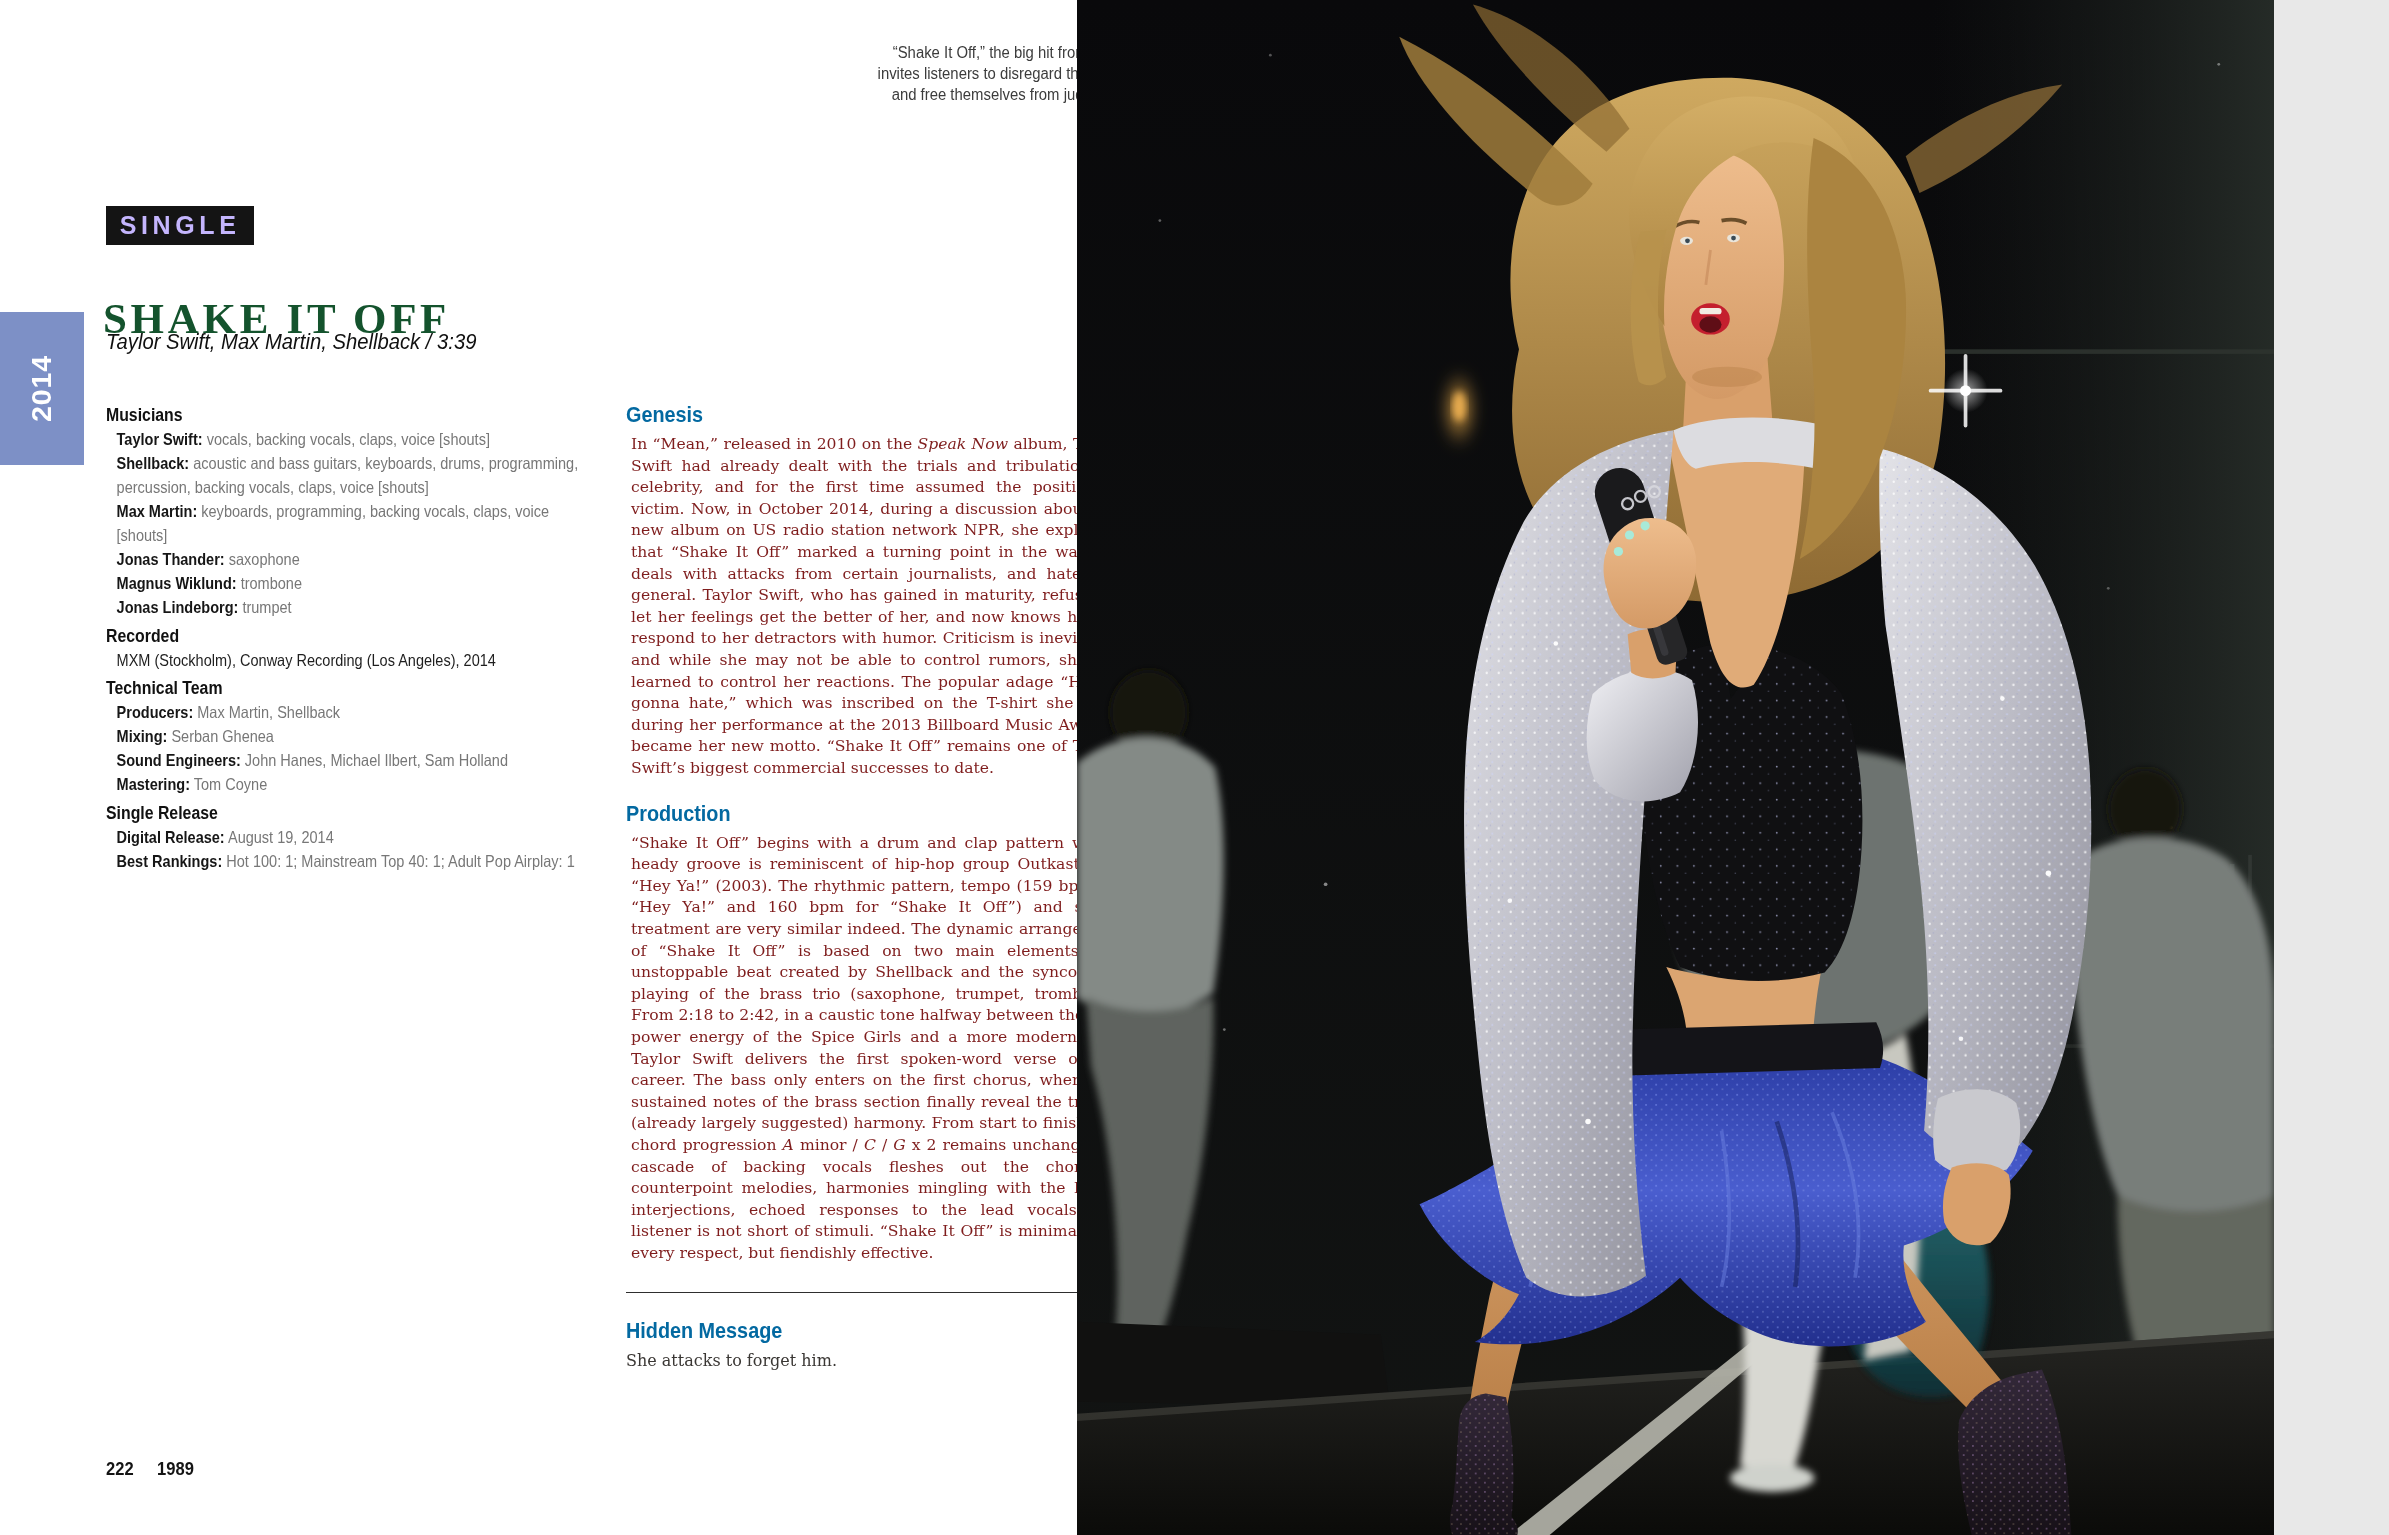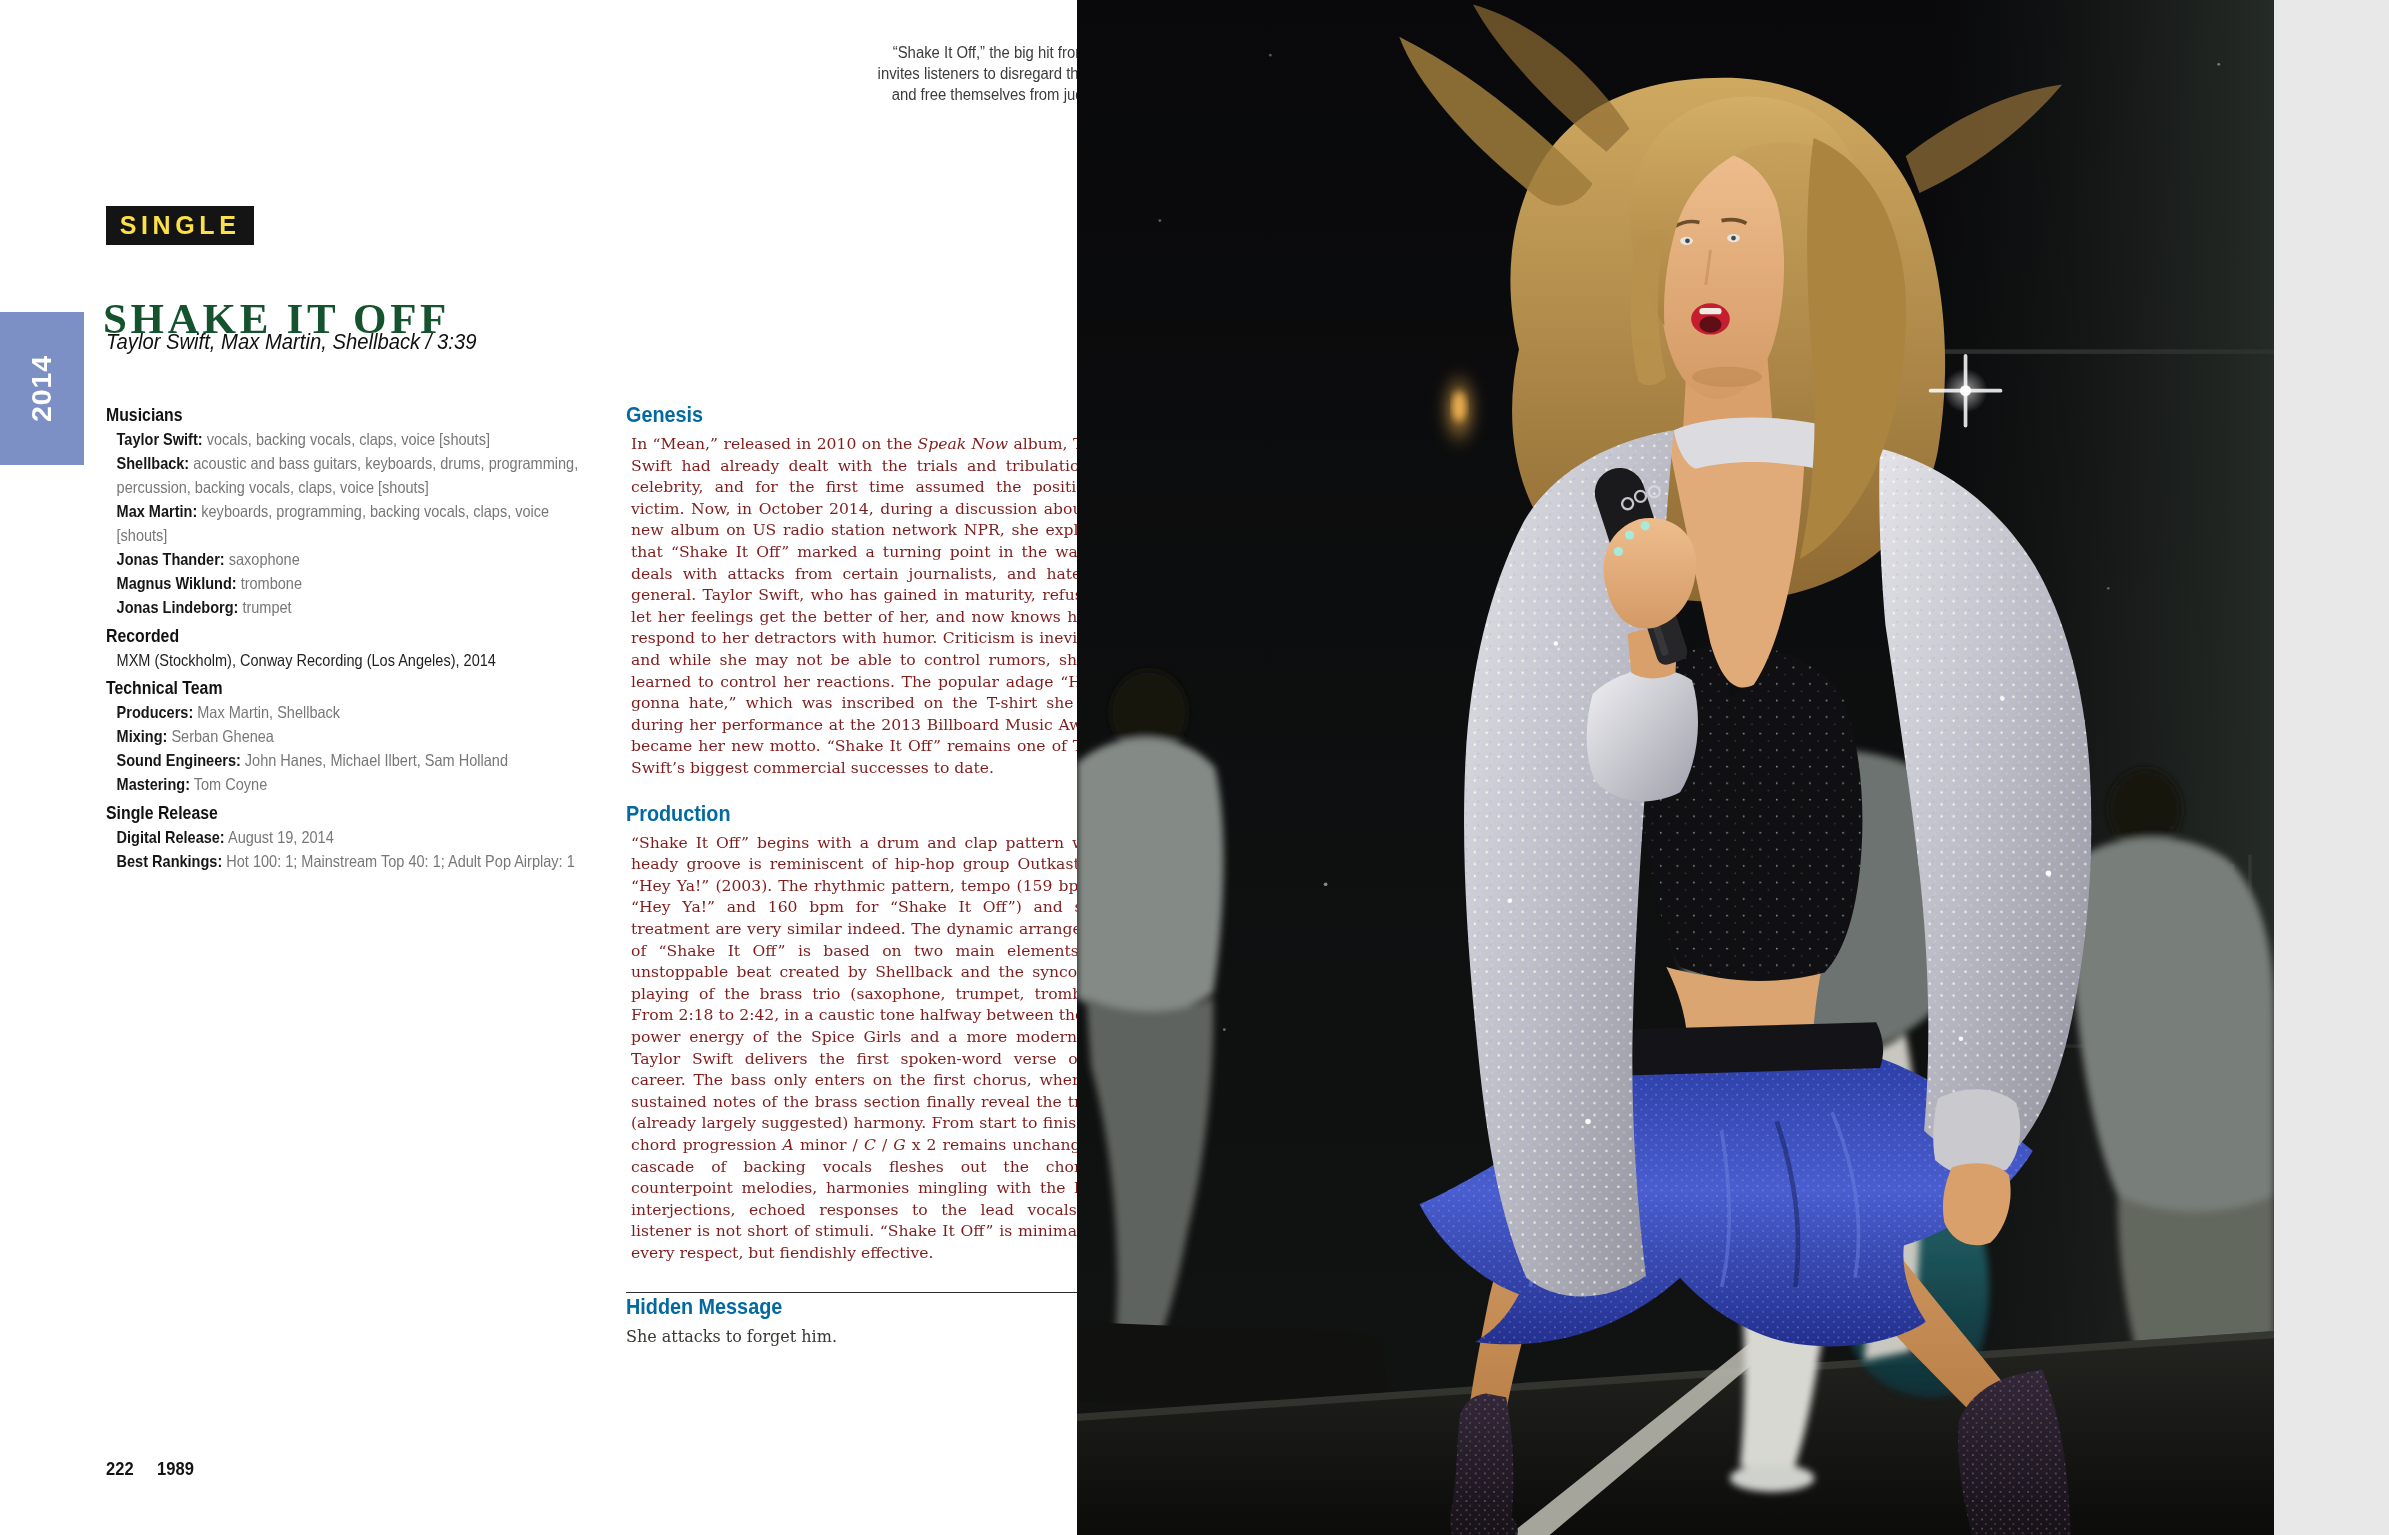--- a/index.html
+++ b/index.html
@@ -6,21 +6,21 @@
   .spread{position:relative;width:2274px;height:1536px;background:#ffffff;overflow:hidden;
           font-family:"Liberation Sans",sans-serif;color:#1a1a1a;}
   
   .caption{position:absolute;left:853px;top:42px;width:276px;text-align:right;
            font-size:16px;line-height:21px;color:#3c3c3c;
            transform:scaleX(.93);transform-origin:100% 0;}
   .caption i{font-style:italic;}
   .year-tab{position:absolute;left:0;top:312px;width:84px;height:153px;background:#7d90c6;
             display:flex;align-items:center;justify-content:center;}
   .year-tab span{transform:rotate(-90deg);color:#fff;font-weight:bold;font-size:28.5px;letter-spacing:0.9px;}
-  .badge{position:absolute;left:106px;top:206px;background:#141414;color:#fde047;font-weight:bold;
+  .badge{position:absolute;left:106px;top:206px;background:#141414;color:#c4b5fd;font-weight:bold;
          font-size:25px;letter-spacing:4.6px;padding:7.4px 13.8px 6.4px;line-height:1;}
   .title{position:absolute;left:103px;top:265px;font-family:"Liberation Serif",serif;
          font-weight:bold;font-size:43px;letter-spacing:3.7px;color:#14532d;}
   .credits{position:absolute;left:106px;top:329px;font-style:italic;font-size:22px;color:#101010;
            transform:scaleX(.92);transform-origin:0 0;white-space:nowrap;}
   
   .col-left{position:absolute;left:106px;top:403px;width:551px;
             transform:scaleX(.88);transform-origin:0 0;}
   .detail-heading{margin:0;font-size:18px;font-weight:bold;color:#111;line-height:24px;}
   .detail-heading.gap{margin-top:4.6px;}
@@ -29,21 +29,21 @@
   .detail-plain{color:#1e1e1e;}
   
   .col-right{position:absolute;left:626px;top:401px;width:501px;}
   .article-heading{margin:0 0 5.5px;font-size:22px;font-weight:bold;color:#0369a1;line-height:27.6px;}
   .article-heading .cond{display:inline-block;transform:scaleX(.9);transform-origin:0 50%;}
   .article p{margin:5px;font-family:"DejaVu Serif",serif;font-size:15.6px;line-height:21.6px;
              color:#7f1d1d;text-align:justify;}
   .article p i{font-style:italic;}
   .production{margin-top:20px;}
   .rule{border:none;border-top:1.8px solid #2e2e2e;margin:27.6px 0 0;}
-  .hidden-message{}
+  .hidden-message{margin-top:24px;}
   .hidden-message p{margin:1.8px 0 0;font-family:"DejaVu Serif",serif;font-size:16px;
                     line-height:22px;color:#3a3734;}
   .footer{position:absolute;left:106px;top:1458px;font-weight:bold;font-size:18.4px;color:#141414;
           transform:scaleX(.9);transform-origin:0 0;white-space:nowrap;}
   .footer .album{margin-left:26px;}
   
   .photo{position:absolute;right:0;top:0;width:1197px;height:1536px;background:#0a0a0b;}
   .photo svg{display:block;}
 </style>
 </head>

